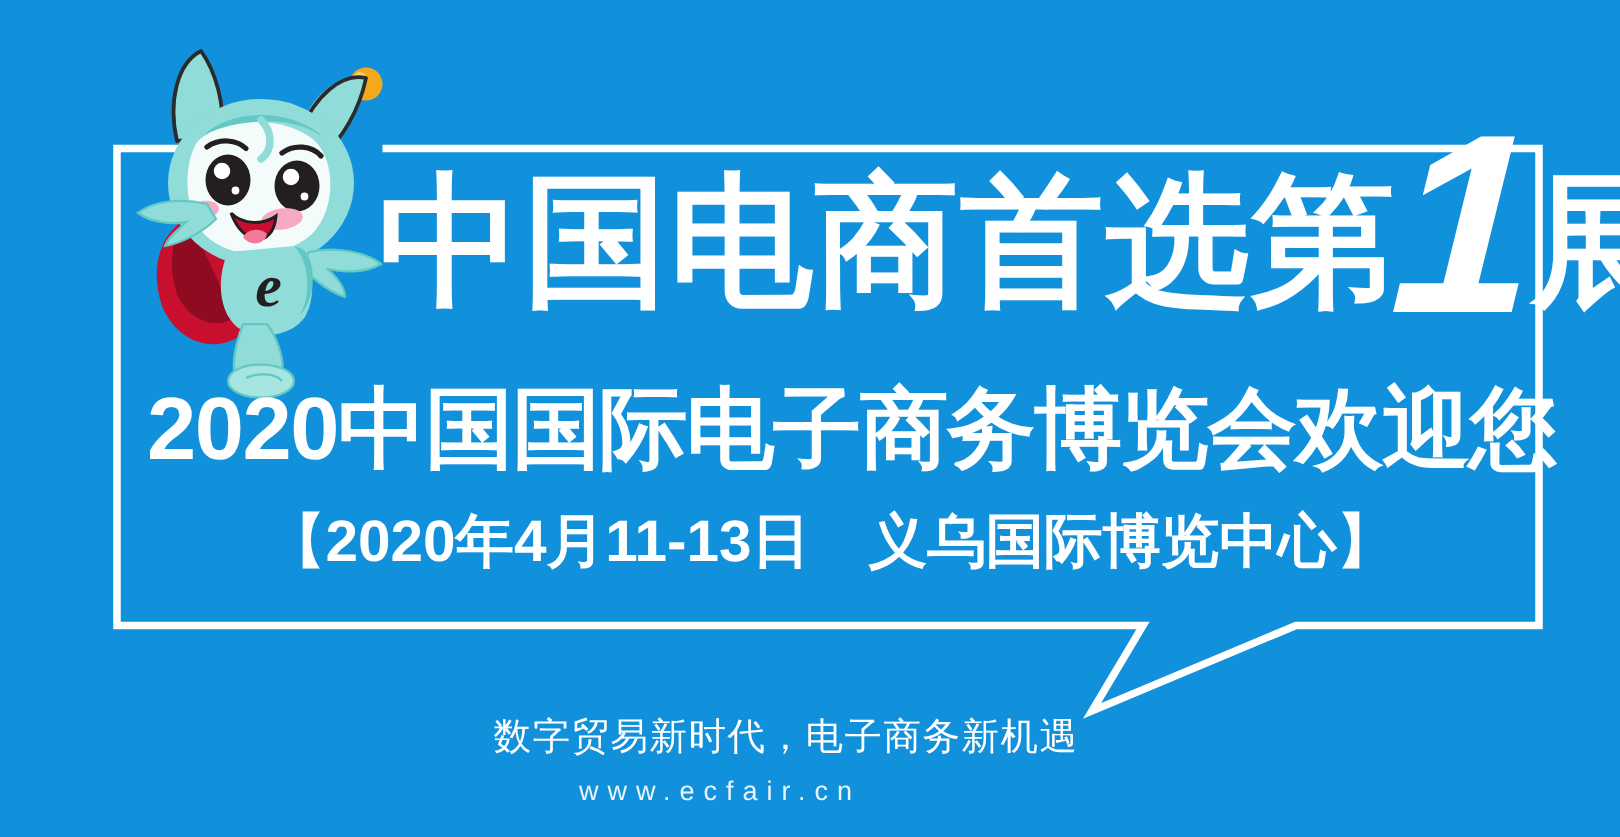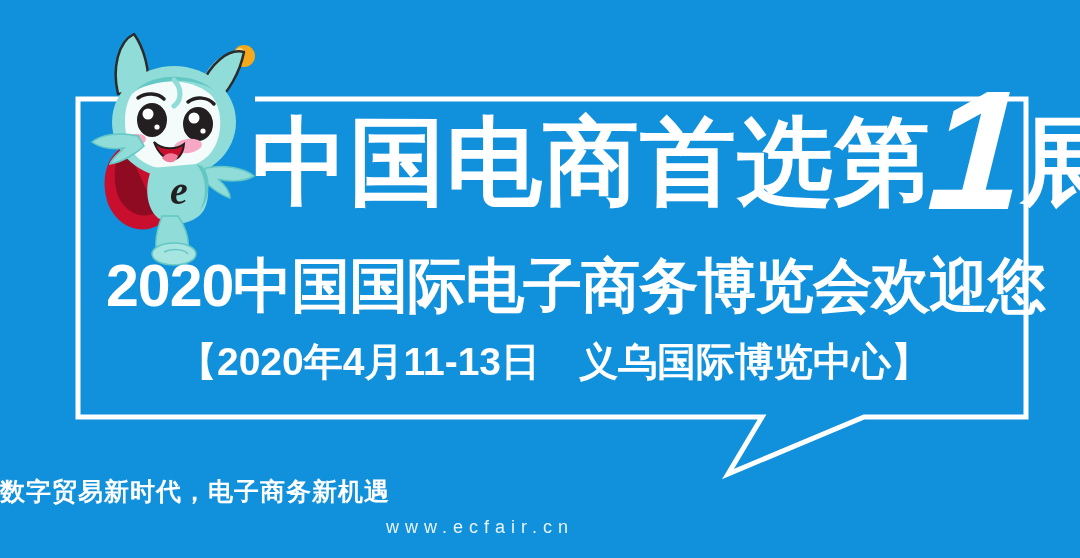--- a/index.html
+++ b/index.html
@@ -57,21 +57,21 @@
     font-style: italic;
     font-weight: bold;
     transform: translateY(-12px) skewX(-3deg);
     margin: 0 -4px 0 -2px;
     position: relative;
     z-index: 5;
   }
 
   .subline {
     position: absolute;
-    left: 106px;
+    left: 98px;
     top: 253px;
     width: 912px;
     text-align: center;
     color: #ffffff;
     font-size: 59px;
     line-height: 66px;
     font-weight: bold;
     letter-spacing: -1px;
     white-space: nowrap;
   }
@@ -89,24 +89,25 @@
     letter-spacing: 0px;
     white-space: nowrap;
   }
 
   
   .tagline {
     position: absolute;
     left: 0;
     top: 476px;
     width: 1048px;
+    text-align: center;
     color: #ffffff;
     font-size: 25px;
     line-height: 30px;
-    font-weight: bold;
+    font-weight: normal;
     letter-spacing: 1px;
     white-space: nowrap;
   }
   .weburl {
     position: absolute;
     left: 0;
     top: 516px;
     width: 960px;
     text-align: center;
     color: #eaf4fb;

